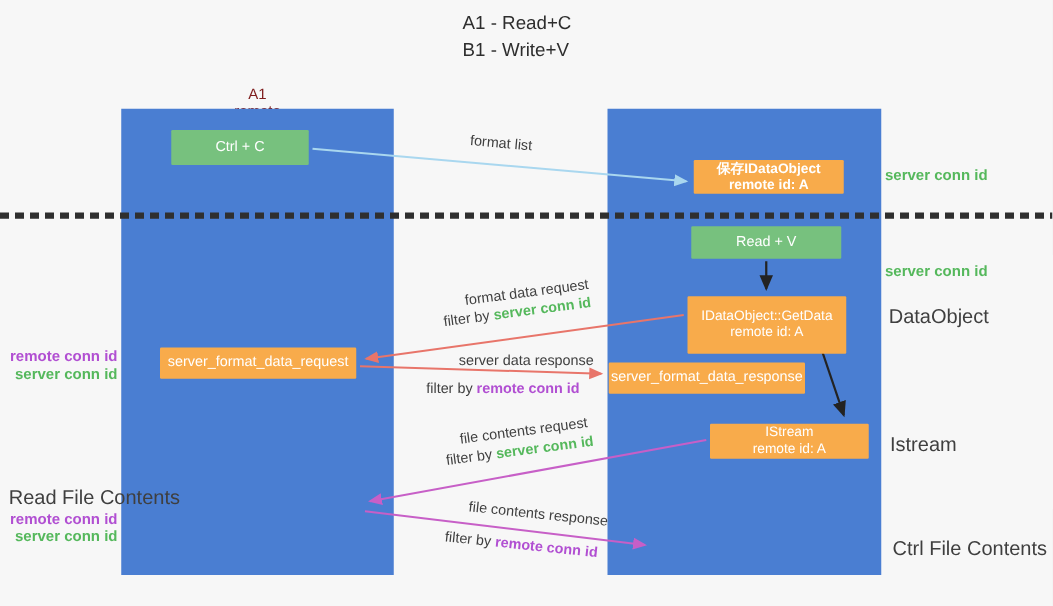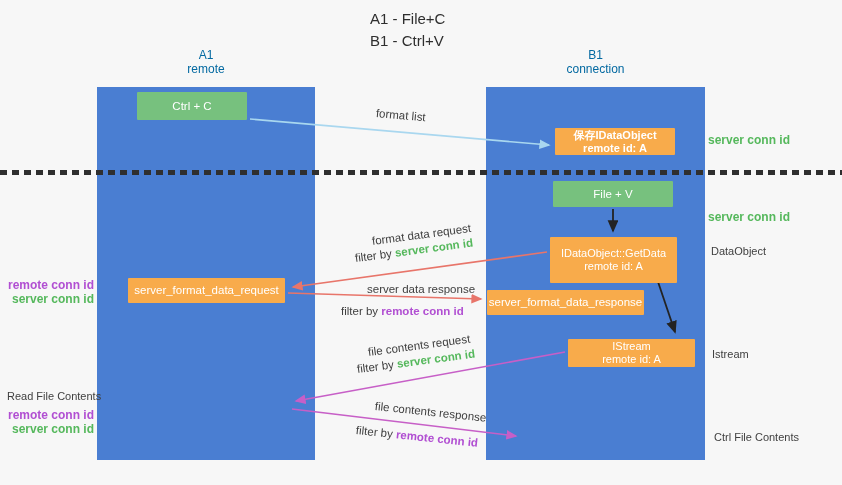--- a/index.html
+++ b/index.html
@@ -19,60 +19,56 @@
   body{background:#e9e9e9;font-family:"Liberation Sans",sans-serif;}
   .canvas{
     position:relative;width:842px;height:485px;background:var(--background);
     overflow:hidden;color:var(--text-dark);
   }
   .title{
     position:absolute;left:370px;top:8px;font-size:15px;line-height:22px;
     color:#2e2e2e;white-space:pre;
   }
   .col-head{
-    position:absolute;top:48px;text-align:center;font-size:12px;line-height:14px;color:#0369a1;
+    position:absolute;top:68px;text-align:center;font-size:12px;line-height:14px;color:#7f1d1d;
   }
   .lifeline{position:absolute;top:87px;height:373px;background:var(--lifeline-blue);}
   .node{
     position:absolute;display:flex;flex-direction:column;align-items:center;justify-content:center;
     color:#fff;text-align:center;font-size:11.5px;line-height:13px;border-radius:1px;
   }
   .node.green{background:var(--node-green);}
   .node.orange{background:var(--node-orange);}
   .divider{
     position:absolute;left:0;top:170px;width:842px;height:5px;
     background:repeating-linear-gradient(90deg,#2f2f2f 0 7px,transparent 7px 12px);
   }
   .lbl{position:absolute;font-size:11.5px;color:#3f3f3f;white-space:nowrap;}
   .lbl .key-green{color:var(--accent-green);font-weight:bold;}
   .lbl .key-purple{color:var(--accent-purple);font-weight:bold;}
   .side-green{position:absolute;font-size:12px;font-weight:bold;color:var(--accent-green);white-space:nowrap;}
-  .side-dark{position:absolute;font-size:11px;color:#3f3f3f;white-space:nowrap;}
+  .side-dark{position:absolute;font-size:16px;color:#3f3f3f;white-space:nowrap;}
   .left-group{position:absolute;width:88px;text-align:right;font-size:12px;font-weight:bold;line-height:14px;}
   .left-group .purple{color:var(--accent-purple);}
   .left-group .green{color:var(--accent-green);}
   .rot-up{transform:rotate(-7.5deg);transform-origin:left center;}
   .rot-down{transform:rotate(6deg);transform-origin:left center;}
   .rot-down-sm{transform:rotate(5deg);transform-origin:left center;}
   svg.overlay{position:absolute;left:0;top:0;pointer-events:none;}
 </style>
 </head>
 <body>
 
 <div class="canvas">
 
-  <div class="title"><span>A1 - File+C</span><br><span>B1 - Ctrl+V</span></div>
+  <div class="title"><span>A1 - Read+C</span><br><span>B1 - Write+V</span></div>
 
   <div class="col-head" style="left:97px;width:218px;">
     <div>A1</div>
     <div>remote</div>
-  </div>
-  <div class="col-head" style="left:486px;width:219px;">
-    <div>B1</div>
-    <div>connection</div>
   </div>
 
   <div class="lifeline" style="left:97px;width:218px;"></div>
   <div class="lifeline" style="left:486px;width:219px;"></div>
 
   <div class="divider"></div>
 
   <svg class="overlay" width="842" height="485">
     <defs>
       <marker id="m-blue" markerWidth="8" markerHeight="8" refX="6" refY="3" orient="auto">
@@ -90,29 +86,29 @@
     </defs>
     <line x1="250" y1="119" x2="549" y2="145" stroke="var(--arrow-lightblue)" stroke-width="1.6" marker-end="url(#m-blue)"></line>
     <line x1="613" y1="209" x2="613" y2="231" stroke="var(--arrow-black)" stroke-width="1.8" marker-end="url(#m-black)"></line>
     <line x1="654" y1="270" x2="675" y2="332" stroke="var(--arrow-black)" stroke-width="1.8" marker-end="url(#m-black)"></line>
     <line x1="547" y1="252" x2="293" y2="287" stroke="var(--arrow-salmon)" stroke-width="1.6" marker-end="url(#m-salmon)"></line>
     <line x1="288" y1="293" x2="481" y2="299" stroke="var(--arrow-salmon)" stroke-width="1.6" marker-end="url(#m-salmon)"></line>
     <line x1="565" y1="352" x2="296" y2="401" stroke="var(--arrow-magenta)" stroke-width="1.6" marker-end="url(#m-magenta)"></line>
     <line x1="292" y1="409" x2="516" y2="436" stroke="var(--arrow-magenta)" stroke-width="1.6" marker-end="url(#m-magenta)"></line>
   </svg>
 
-  <div class="node green" style="left:137px;top:92px;width:110px;height:28px;">
+  <div class="node green" style="left:137px;top:104px;width:110px;height:28px;">
     <span>Ctrl + C</span>
   </div>
   <div class="node orange" style="left:555px;top:128px;width:120px;height:27px;font-size:11px;font-weight:bold;">
     <span>保存IDataObject</span>
     <span>remote id: A</span>
   </div>
   <div class="node green" style="left:553px;top:181px;width:120px;height:26px;">
-    <span>File + V</span>
+    <span>Read + V</span>
   </div>
   <div class="node orange" style="left:550px;top:237px;width:127px;height:46px;font-size:11px;">
     <span>IDataObject::GetData</span>
     <span>remote id: A</span>
   </div>
   <div class="node orange" style="left:128px;top:278px;width:157px;height:25px;">
     <span>server_format_data_request</span>
   </div>
   <div class="node orange" style="left:487px;top:290px;width:157px;height:25px;">
     <span>server_format_data_response</span>

